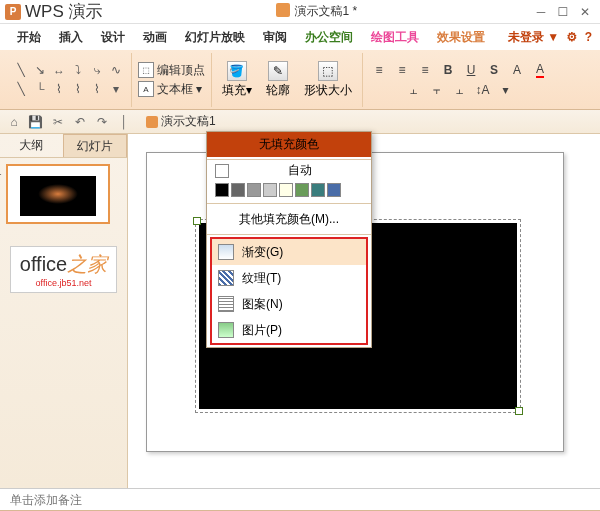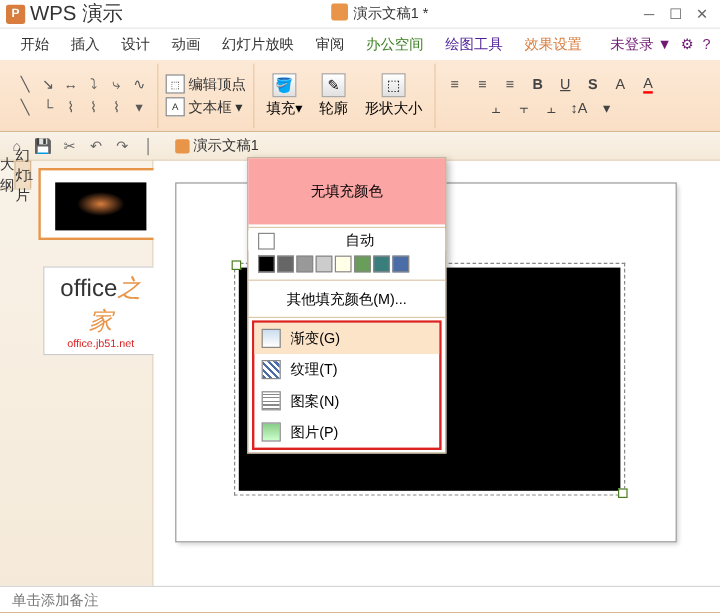--- a/index.html
+++ b/index.html
@@ -5,44 +5,44 @@
     * { margin: 0; padding: 0; box-sizing: border-box; }
     body { font-family: "Microsoft YaHei", sans-serif; font-size: 12px; background: #fff; width: 600px; height: 511px; overflow: hidden; position: relative; }
     .title-bar { height: 24px; background: #fff; display: flex; align-items: center; padding: 0 5px; border-bottom: 1px solid #e0e0e0; }
     .app-icon { width: 16px; height: 16px; background: #d97d3e; color: #fff; font-size: 10px; text-align: center; line-height: 16px; border-radius: 2px; margin-right: 4px; font-weight: bold; }
     .app-title { font-size: 17px; color: #333; }
     .doc-tab-area { flex: 1; display: flex; justify-content: center; }
     .doc-tab-icon { width: 14px; height: 14px; background: #e8954a; margin-right: 4px; border-radius: 2px; }
     .doc-name { color: #333; }
     .win-controls { display: flex; gap: 2px; }
     .win-btn { width: 20px; height: 16px; display: flex; align-items: center; justify-content: center; color: #666; cursor: pointer; }
-    .menu-bar { height: 26px; display: flex; align-items: center; padding: 0 8px; background: #fff; }
+    .menu-bar { height: 26px; display: flex; align-items: center; padding: 0 8px; background: #fff; font-weight: bold; }
     .menu-item { padding: 3px 9px; color: #333; cursor: pointer; }
     .menu-item.special { color: #3a7d1e; }
-    .menu-item.draw-tool { color: #4c1d95; }
+    .menu-item.draw-tool { color: #ec4899; }
     .menu-item.effect { color: #d97d3e; }
-    .login-area { margin-left: auto; color: #701a75; }
+    .login-area { margin-left: auto; color: #c2410c; }
     .login-area .gear { margin: 0 4px; }
     .ribbon { height: 60px; background: linear-gradient(#fce9d6, #fadfc5); display: flex; align-items: center; padding: 3px 6px; border-bottom: 1px solid #d8b894; }
     .ribbon-group { display: flex; flex-direction: column; align-items: center; padding: 0 6px; height: 54px; justify-content: center; border-right: 1px solid #e8c9a5; }
     .shape-grid { display: grid; grid-template-columns: repeat(6, 18px); grid-template-rows: repeat(2, 18px); gap: 1px; }
     .shape-cell { width: 18px; height: 18px; display: flex; align-items: center; justify-content: center; color: #5a5a5a; }
     .vert-group { display: flex; flex-direction: column; gap: 2px; }
     .icon-lab { display: flex; align-items: center; gap: 3px; color: #333; cursor: pointer; }
     .icon-sq { width: 16px; height: 16px; border: 1px solid #888; background: #fff; display: inline-flex; align-items: center; justify-content: center; font-size: 8px; }
     .fill-icon { width: 20px; height: 20px; background: linear-gradient(#fff, #e0e0e0); border: 1px solid #aaa; display: inline-flex; align-items: center; justify-content: center; }
     .btn-col { display: flex; flex-direction: column; align-items: center; gap: 1px; cursor: pointer; padding: 0 4px; }
     .text-tools { display: flex; gap: 3px; }
     .text-btn { width: 20px; height: 20px; display: flex; align-items: center; justify-content: center; cursor: pointer; color: #444; }
     .quick-bar { height: 24px; background: linear-gradient(#f9f2e8, #f5ead9); display: flex; align-items: center; padding: 0 6px; gap: 6px; border-bottom: 1px solid #dcc7a8; }
     .qb-icon { width: 16px; height: 16px; display: flex; align-items: center; justify-content: center; color: #666; cursor: pointer; }
     .qb-tab { padding: 12px 8px; color: #333; display: flex; align-items: center; gap: 3px; }
     .qb-tab .small-doc-icon { width: 12px; height: 12px; background: #e8954a; border-radius: 2px; }
     .main-area { display: flex; height: 354px; }
-    .sidebar { width: 128px; background: linear-gradient(#f9f2e8, #f5ead9); border-right: 1px solid #dcc7a8; display: flex; flex-direction: row; }
+    .sidebar { width: 128px; background: linear-gradient(#f9f2e8, #f5ead9); border-right: 1px solid #dcc7a8; display: flex; flex-direction: column; }
     .side-tabs { display: flex; height: 24px; border-bottom: 1px solid #dcc7a8; }
     .side-tab { flex: 1; display: flex; align-items: center; justify-content: center; cursor: pointer; color: #333; }
     .side-tab.active { background: #f0ddc4; border: 1px solid #d8b894; border-bottom: none; }
     .thumbs { flex: 1; padding: 6px; }
     .thumb { width: 104px; height: 60px; border: 2px solid #e8954a; background: #fff; position: relative; }
     .thumb-num { position: absolute; left: -12px; top: 0; font-size: 10px; color: #555; }
     .thumb-content { position: absolute; left: 12px; top: 10px; width: 76px; height: 40px; background: #000; }
     .thumb-content .glow { position: absolute; left: 18px; top: 8px; width: 40px; height: 20px; background: radial-gradient(ellipse, #d97d3e, #000 70%); }
     .logo-section { margin-top: 18px; padding: 4px; }
     .logo-box { background: #fff; border: 1px solid #ccc; padding: 4px; text-align: center; }
@@ -52,21 +52,21 @@
     .canvas-area { flex: 1; background: #fff; position: relative; padding: 18px; }
     .slide { width: 418px; height: 300px; background: #fff; border: 1px solid #999; box-shadow: 2px 2px 4px rgba(0,0,0,0.2); position: relative; }
     .img-obj { position: absolute; left: 52px; top: 70px; width: 318px; height: 186px; background: #000; }
     .sel-handles { position: absolute; inset: -4px; border: 1px dashed #888; pointer-events: none; }
     .sel-handles::before, .sel-handles::after { content: ''; position: absolute; width: 6px; height: 6px; background: #fff; border: 1px solid #4a7d1e; }
     .sel-handles::before { left: -3px; top: -3px; }
     .sel-handles::after { right: -3px; bottom: -3px; }
     .img-glow { position: absolute; left: 80px; top: 60px; width: 160px; height: 80px; }
     .glow-text { font-size: 48px; color: #3a4db8; text-shadow: 0 0 10px #d97d3e, 0 0 20px #a0522d; font-weight: bold; }
     .fill-menu { position: absolute; left: 59px; top: -22px; width: 166px; background: #fff; border: 1px solid #b8a488; box-shadow: 2px 2px 6px rgba(0,0,0,0.3); z-index: 100; }
-    .menu-header { padding: 19px 0; text-align: center; background: #fca5a5; }
+    .menu-header { padding: 4px 0; text-align: center; background: #c2410c; }
     .menu-row { height: 26px; display: flex; align-items: center; padding: 0 8px; cursor: pointer; gap: 8px; }
     .menu-row.hover { background: #fce4c8; }
     .color-row { display: flex; gap: 2px; padding: 4px 8px; }
     .color-sw { width: 14px; height: 14px; border: 1px solid #888; }
     .sep { height: 1px; background: #dcc7a8; margin: 2px 0; }
     .submenu-box { border: 2px solid #d22; margin: 2px 3px; padding: 0; text-align: right; }
     .submenu-box .menu-row { padding: 0 6px; }
     .row-icon { width: 16px; height: 16px; border: 1px solid #888; display: flex; align-items: center; justify-content: center; font-size: 9px; }
     .notes-bar { height: 22px; background: #fff; border-top: 1px solid #ccc; padding: 3px 10px; color: #777; }
     .status-bar { height: 22px; background: linear-gradient(#f5ead9, #e8d8bf); display: flex; align-items: center; padding: 0 8px; gap: 10px; color: #555; border-top: 1px solid #d8b894; }

